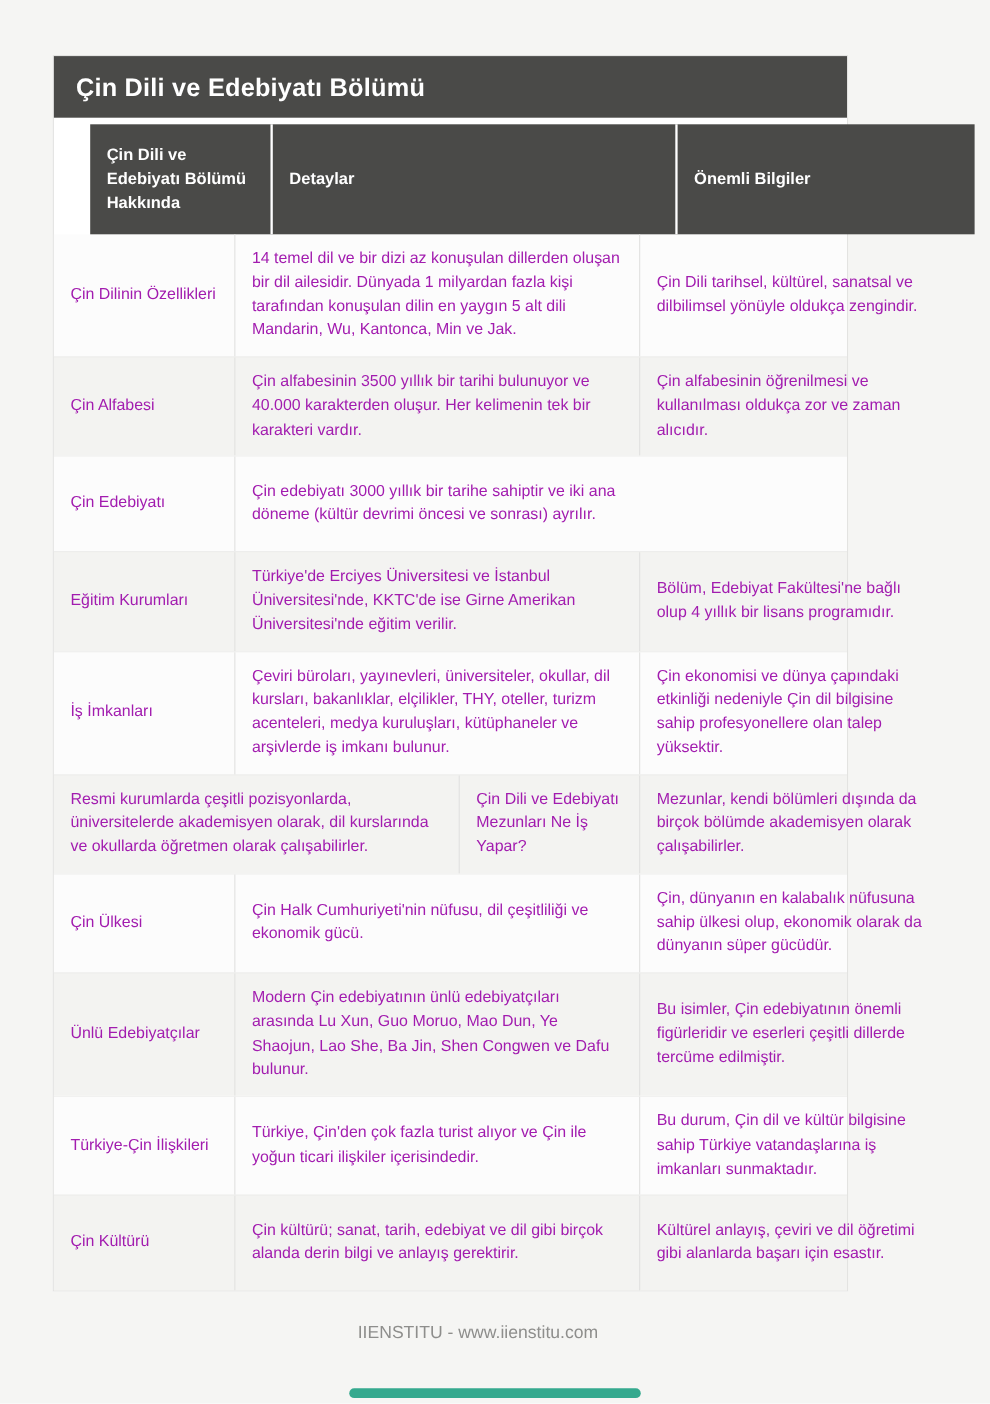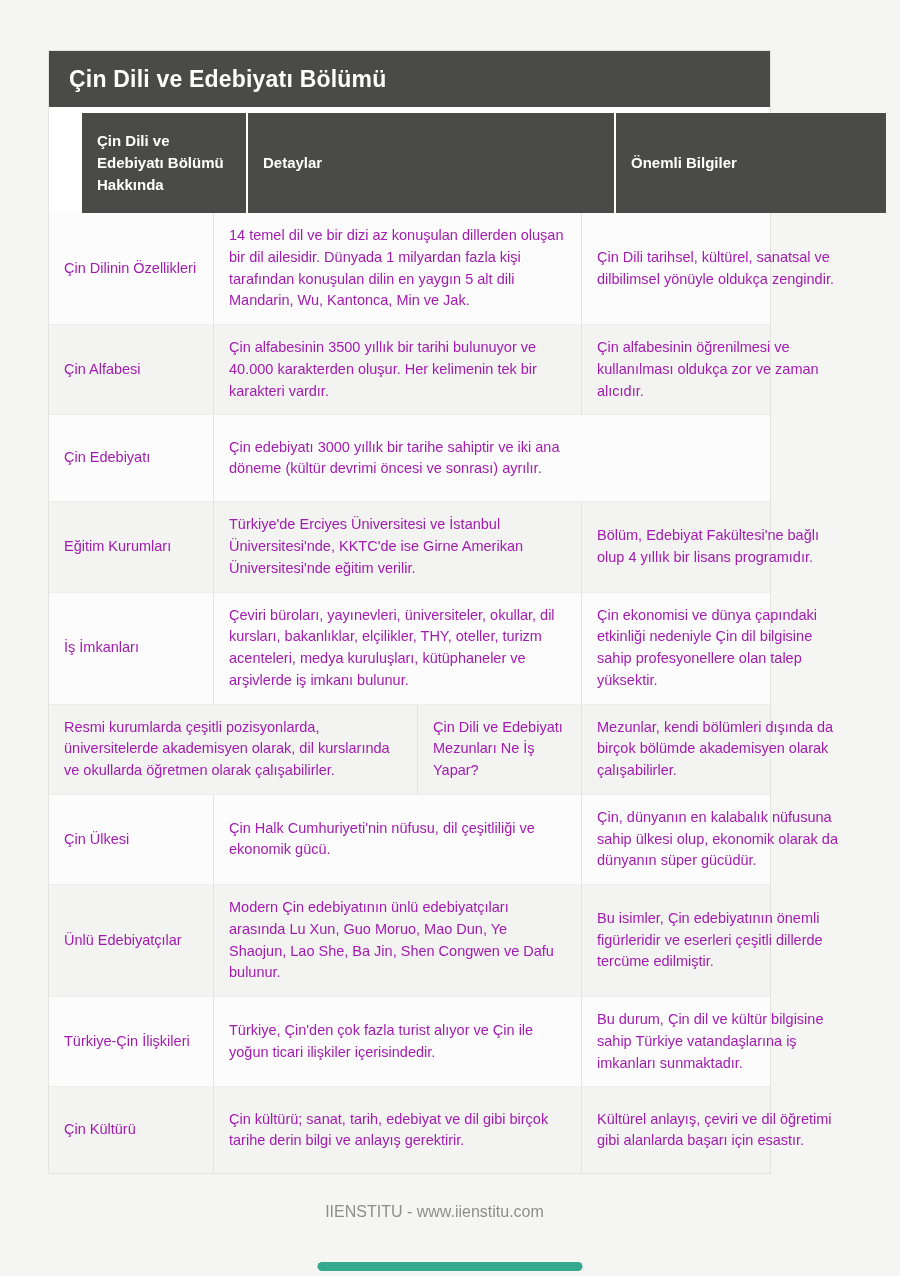--- a/index.html
+++ b/index.html
@@ -158,21 +158,21 @@
         </div>
         <div class="cell c3">
           <div>Bu durum, Çin dil ve kültür bilgisine sahip Türkiye vatandaşlarına iş imkanları sunmaktadır.</div>
         </div>
       </div>
       <div class="row alt">
         <div class="cell c1">
           <div>Çin Kültürü</div>
         </div>
         <div class="cell c2">
-          <div>Çin kültürü; sanat, tarih, edebiyat ve dil gibi birçok tarihe derin bilgi ve anlayış gerektirir.</div>
+          <div>Çin kültürü; sanat, tarih, edebiyat ve dil gibi birçok alanda derin bilgi ve anlayış gerektirir.</div>
         </div>
         <div class="cell c3">
           <div>Kültürel anlayış, çeviri ve dil öğretimi gibi alanlarda başarı için esastır.</div>
         </div>
       </div>
     </div>
 </div>
 
 <div class="footer">IIENSTITU - www.iienstitu.com</div>
 <div class="accent-bar"></div>

